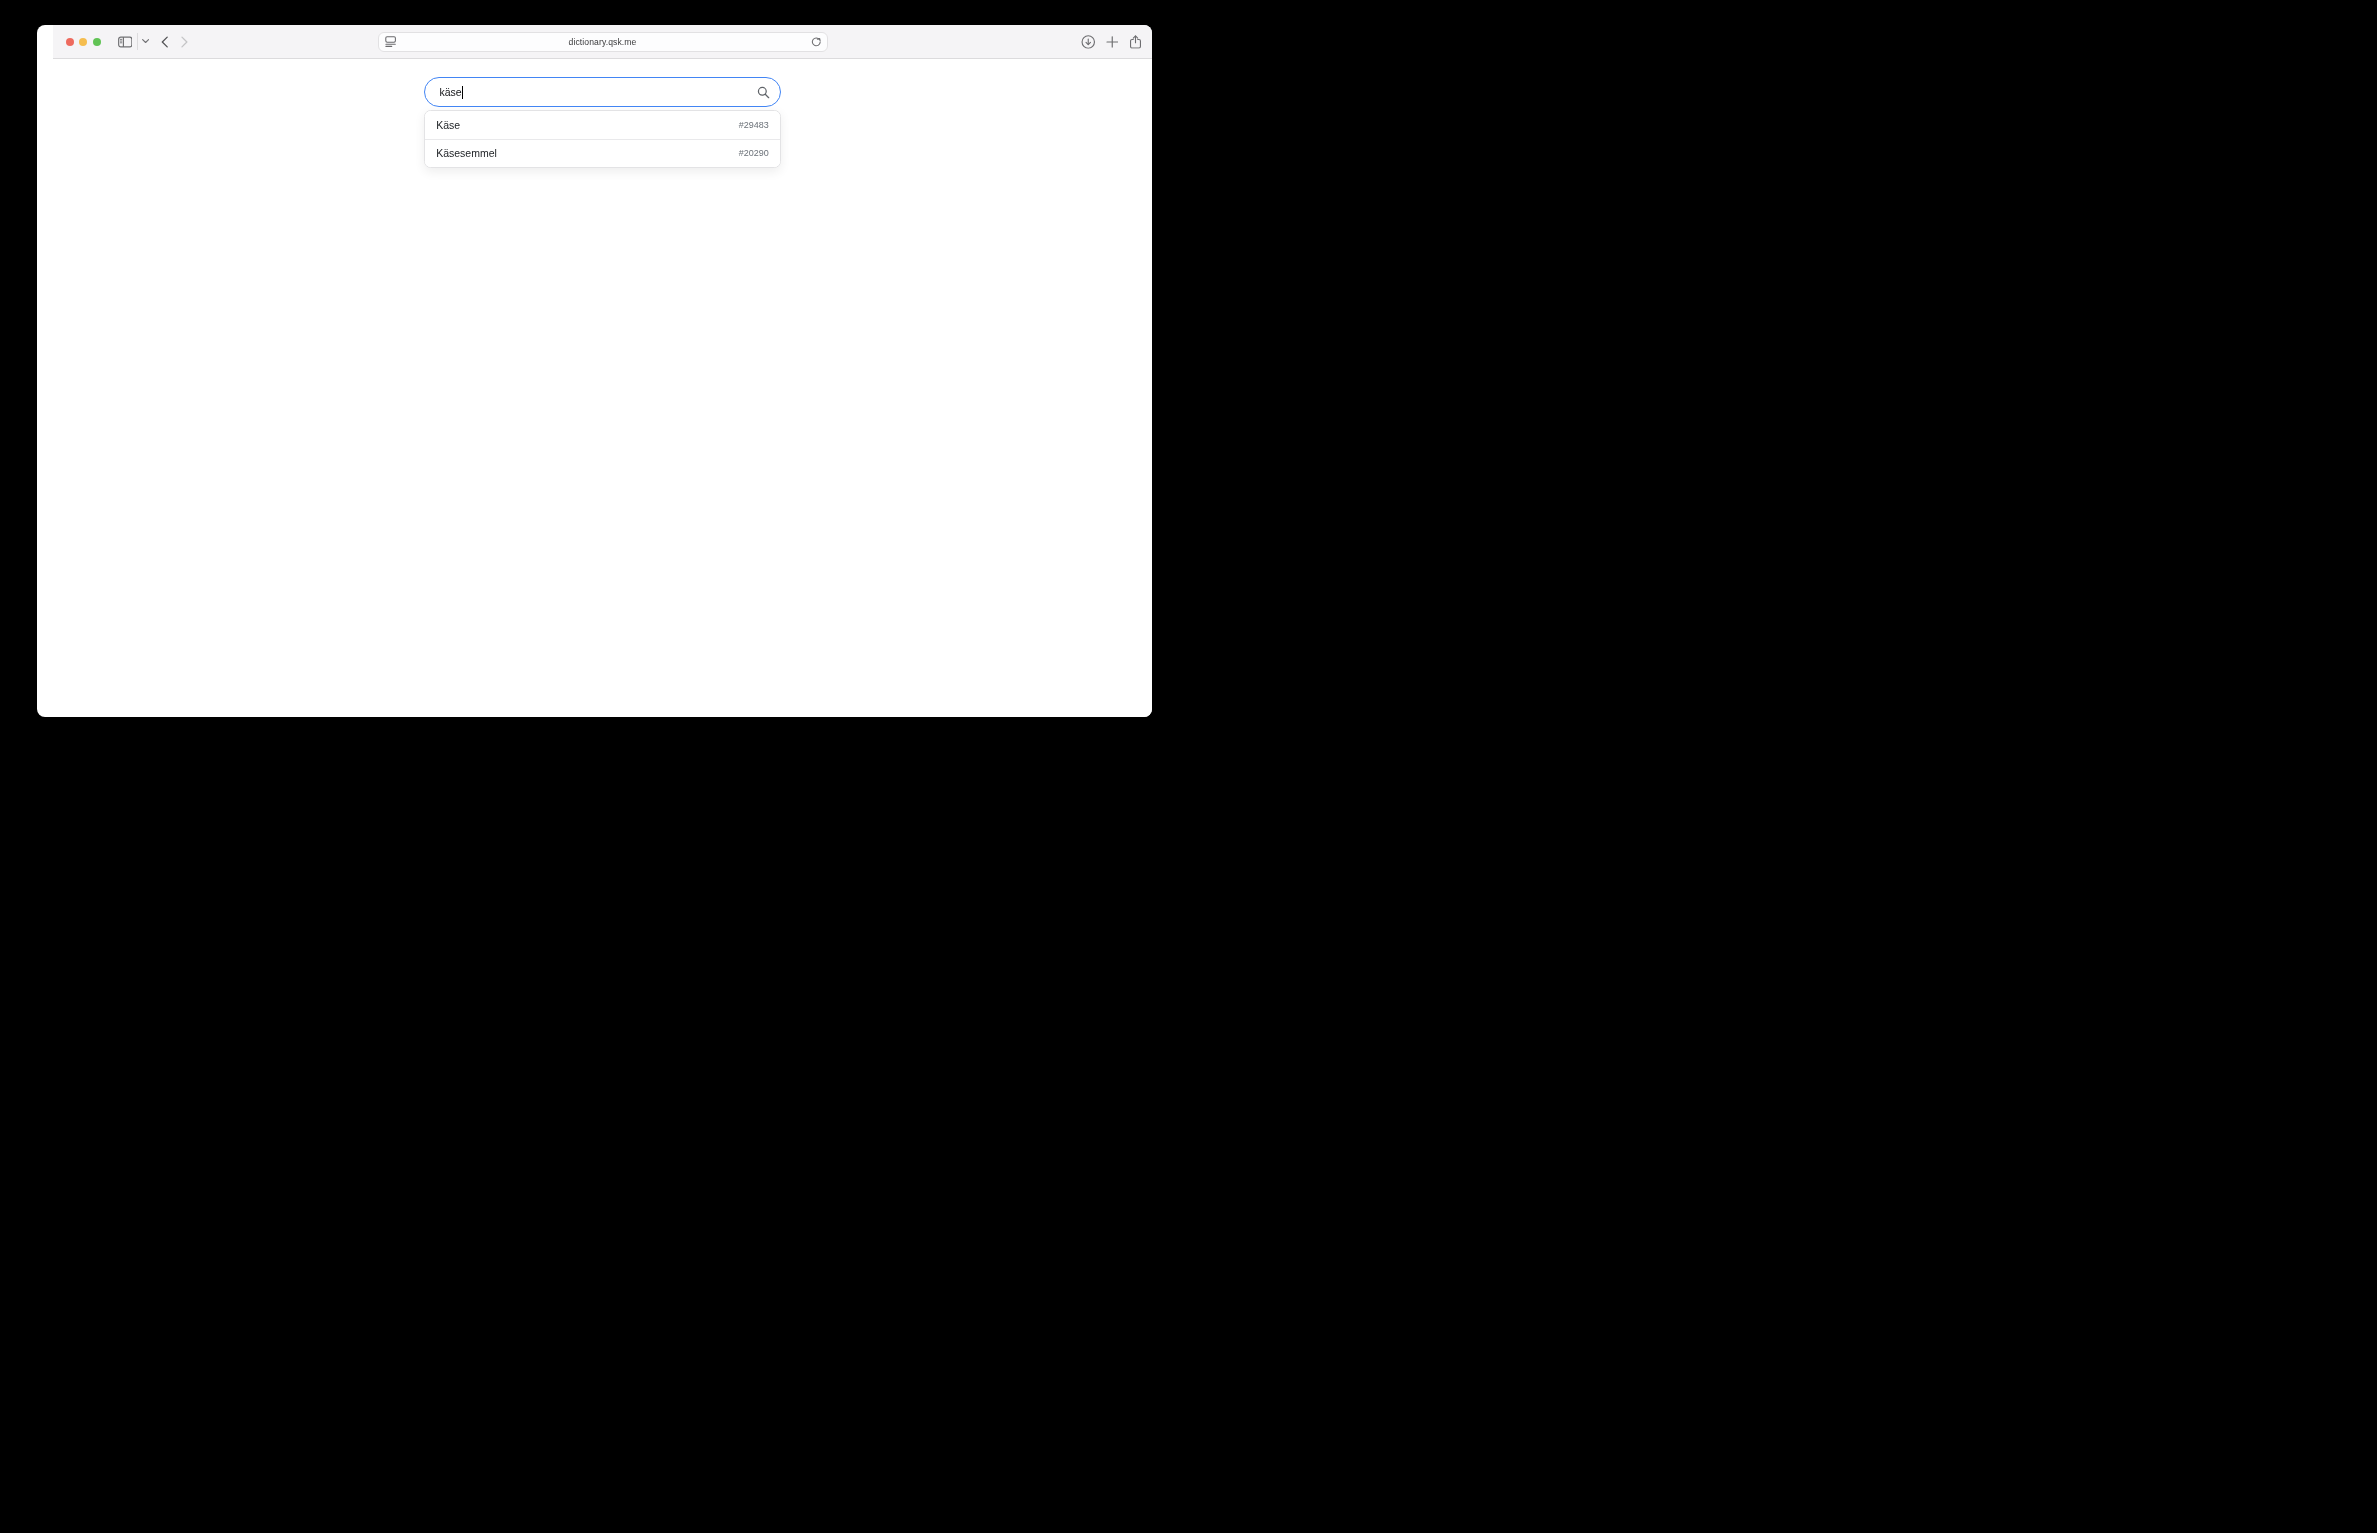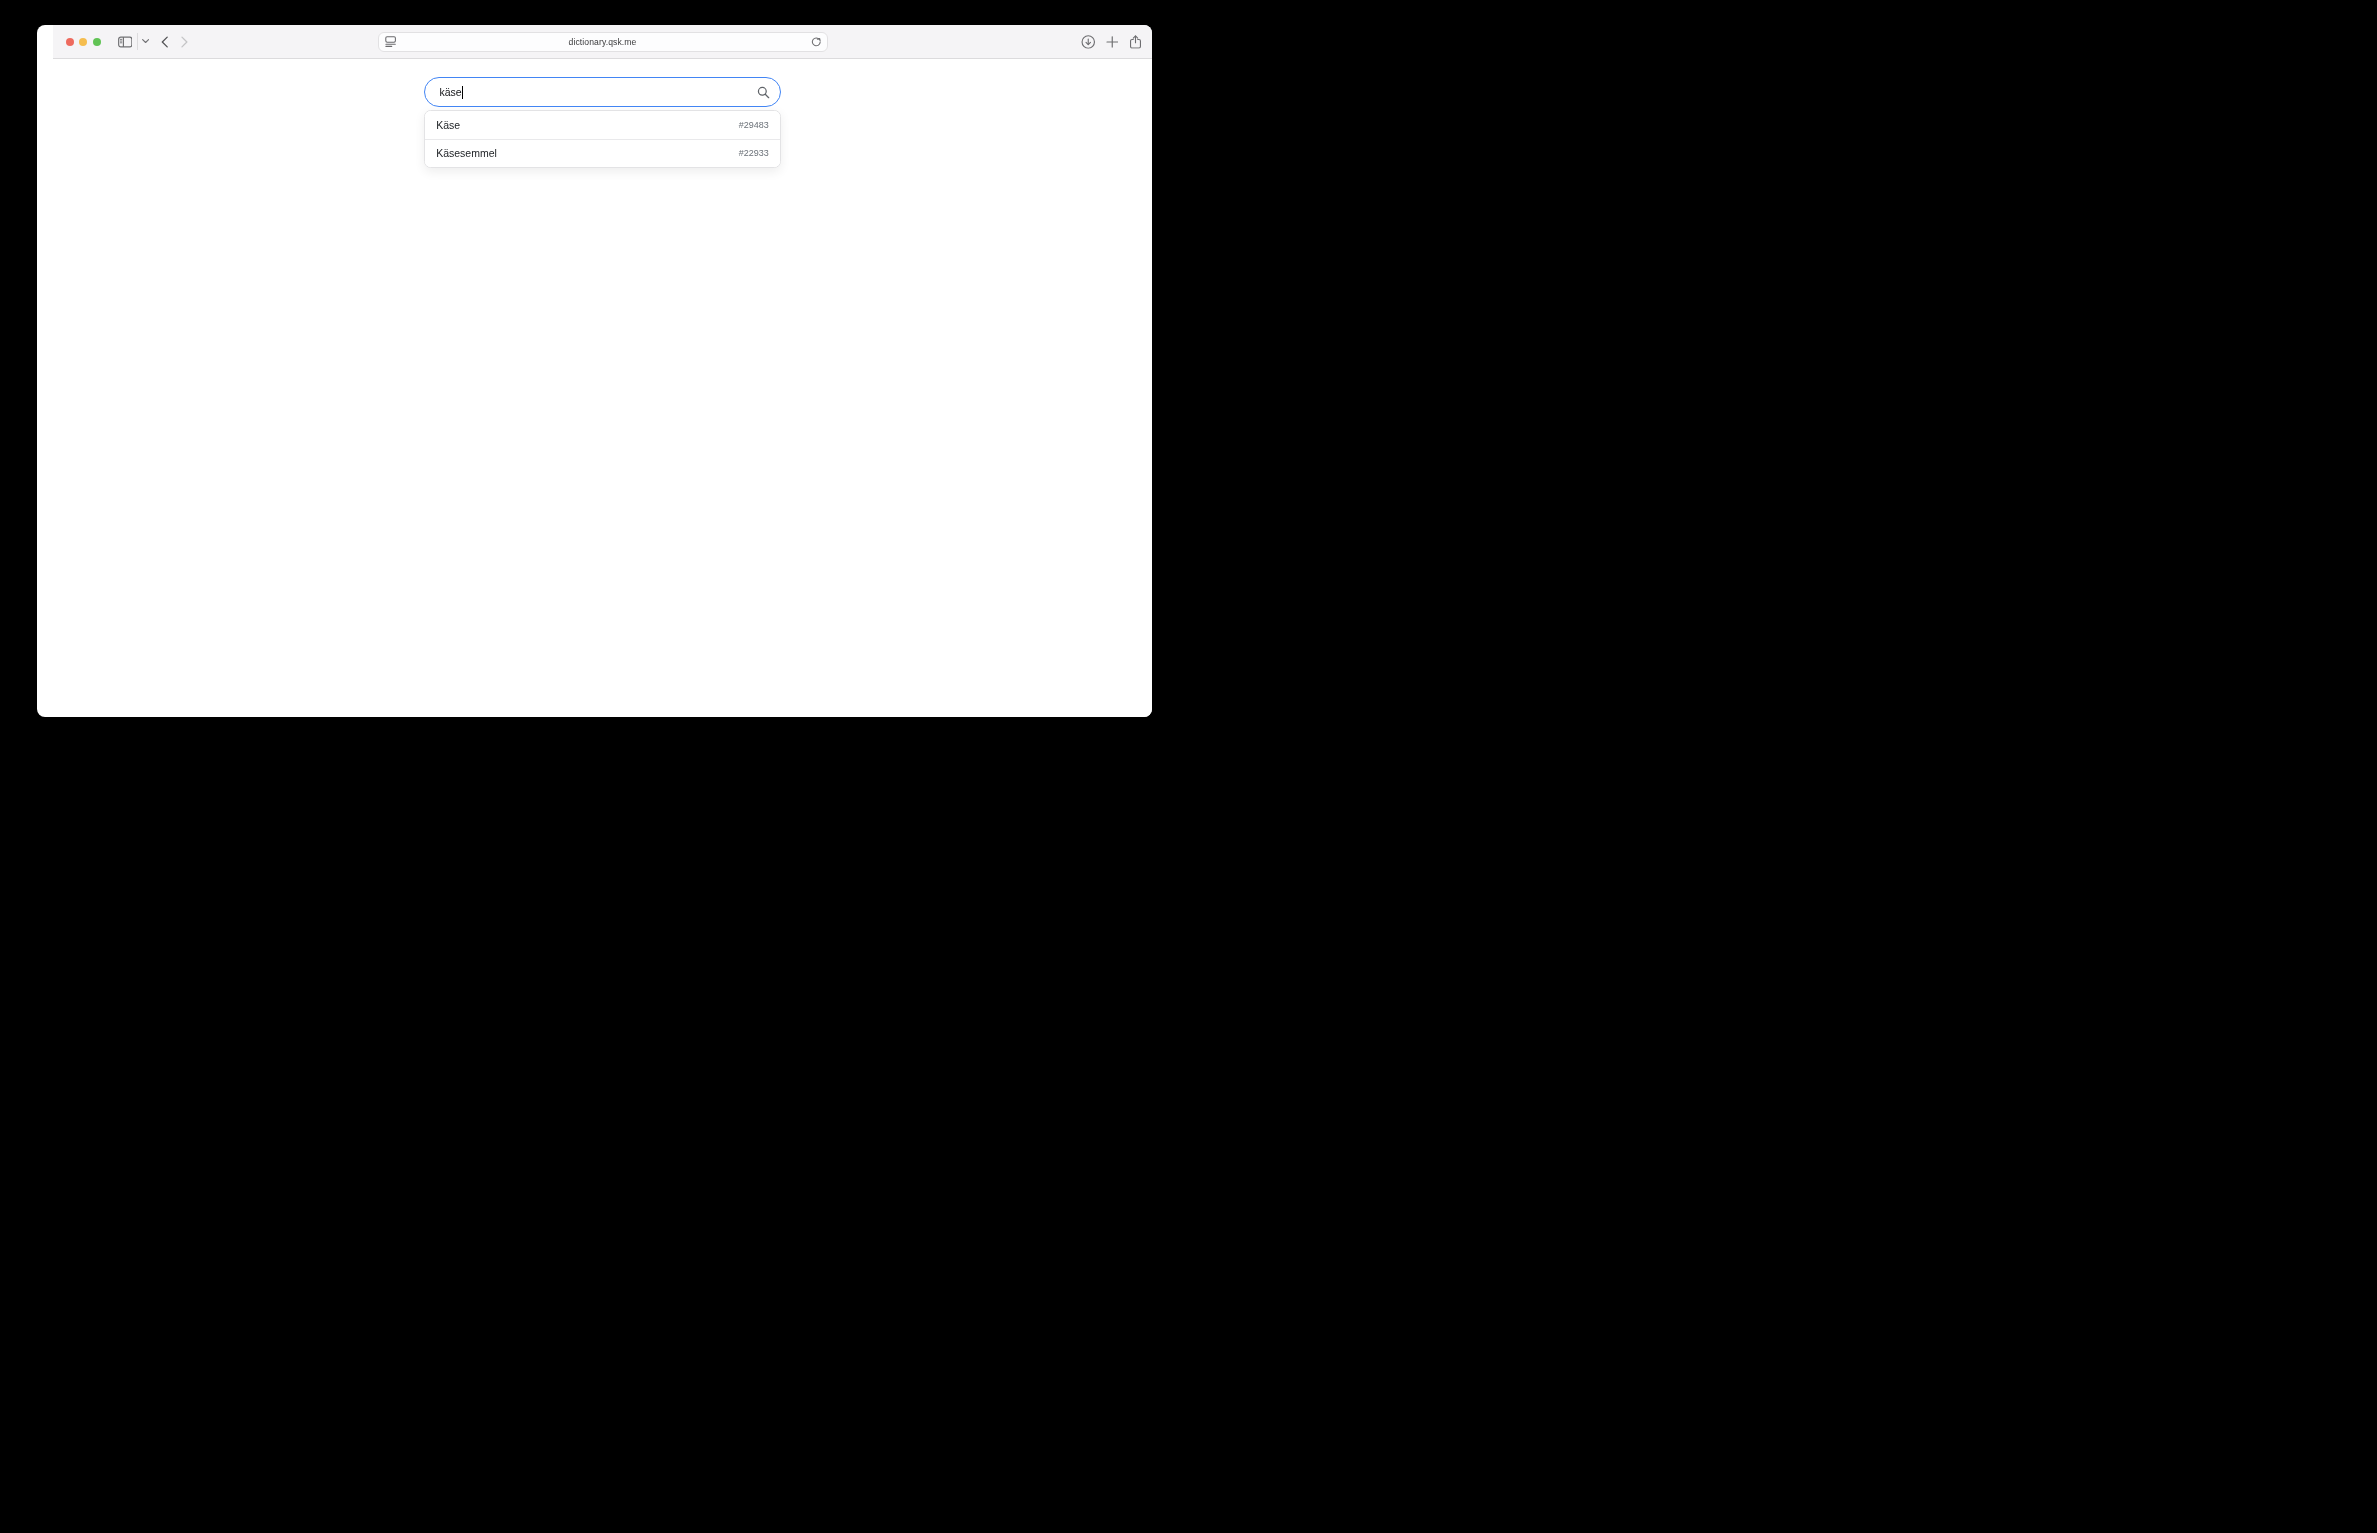--- a/index.html
+++ b/index.html
@@ -197,20 +197,20 @@
         </span>
       </div>
 
       <div class="dropdown">
         <div class="result-row">
           <span class="result-word">Käse</span>
           <span class="result-id">#29483</span>
         </div>
         <div class="result-row">
           <span class="result-word">Käsesemmel</span>
-          <span class="result-id">#22933</span>
+          <span class="result-id">#20290</span>
         </div>
       </div>
 
     </div>
   </div>
 </div>
 
 
 </body></html>

